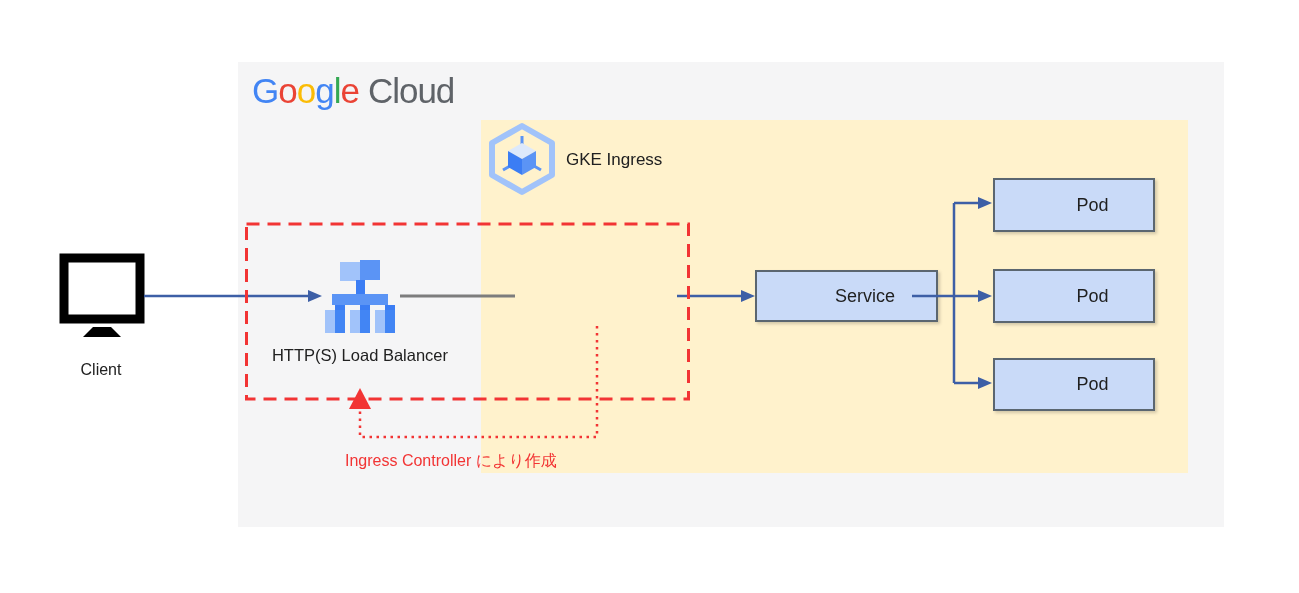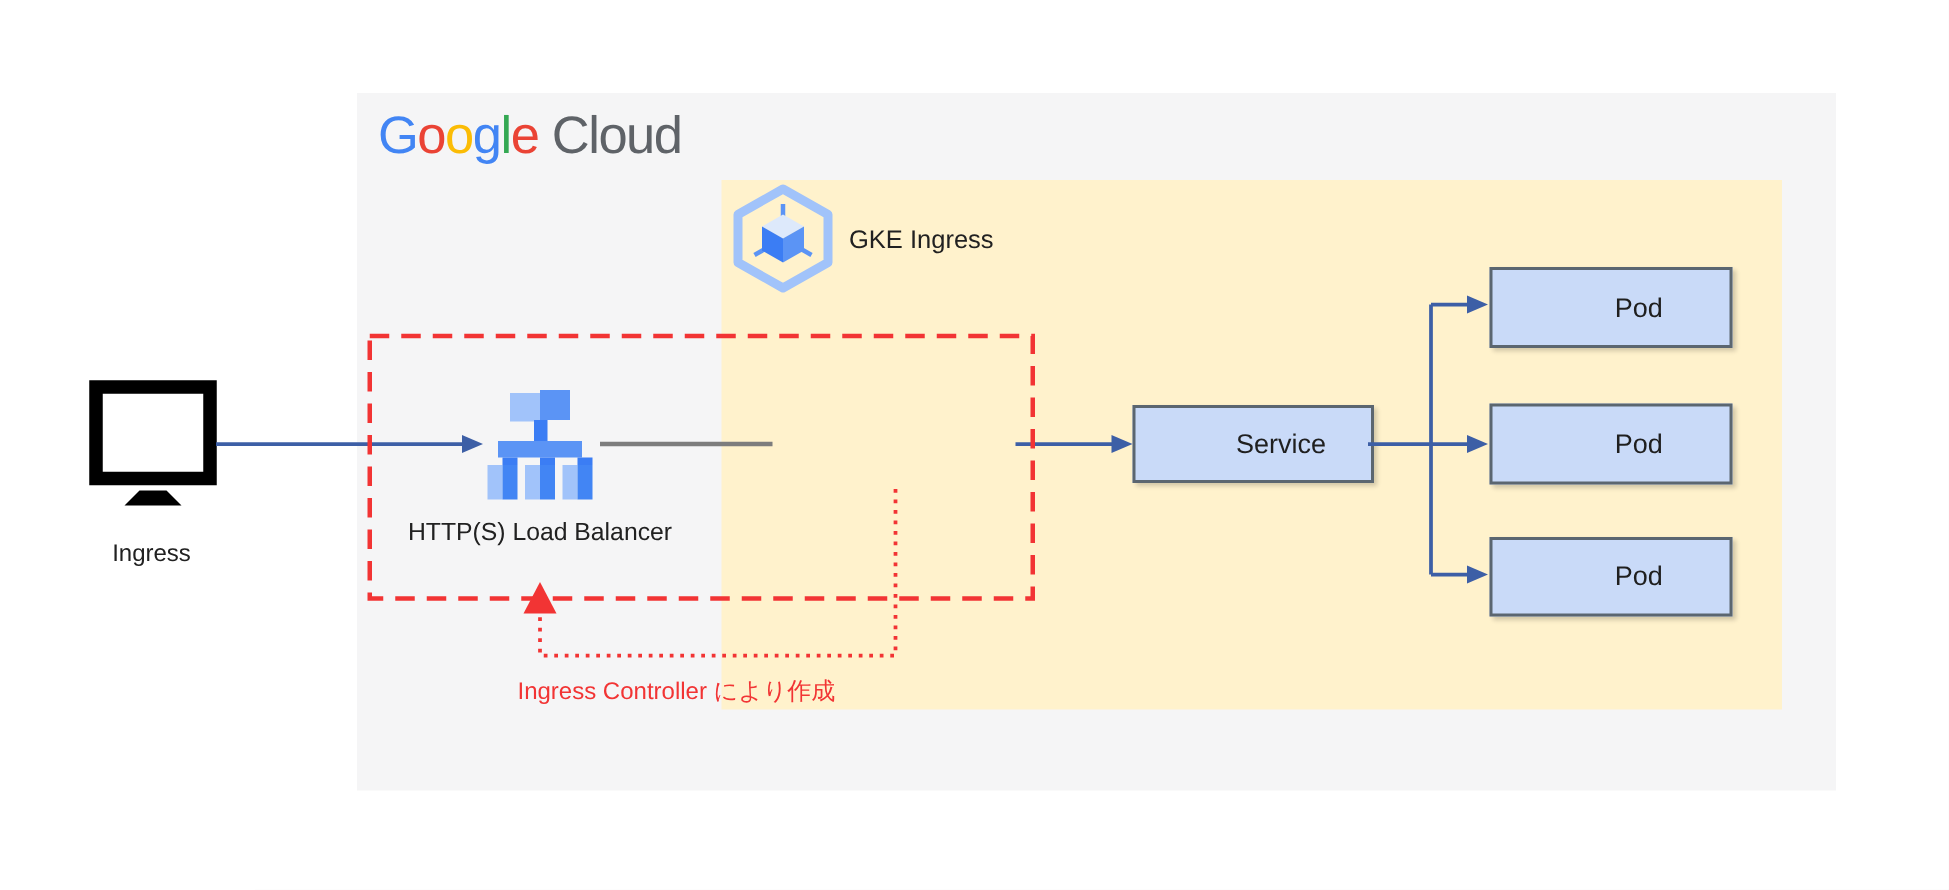--- a/index.html
+++ b/index.html
@@ -24,21 +24,21 @@
   .node{
     background:var(--node-fill);
     border:2px solid var(--node-border);
     box-sizing:border-box;
     display:flex;align-items:center;justify-content:center;
     font-size:18px;color:#1f1f1f;
     box-shadow:2px 2px 3px rgba(0,0,0,0.18);
     padding-left:37px;
   }
   .node-ingress{left:515px;top:270px;width:162px;height:52px;}
-  .node-service{left:755px;top:270px;width:161px;height:52px;}
+  .node-service{left:755px;top:270px;width:183px;height:52px;}
   .node-pod1{left:993px;top:178px;width:162px;height:54px;}
   .node-pod2{left:993px;top:269px;width:162px;height:54px;}
   .node-pod3{left:993px;top:358px;width:162px;height:53px;}
   .lbl{color:var(--label-dark);}
   .gke-label{left:566px;top:150px;font-size:17px;}
   .client-label{left:41px;top:361px;width:120px;text-align:center;font-size:16px;}
   .lb-label{left:240px;top:346px;width:240px;text-align:center;font-size:16.5px;}
   .annotation{left:345px;top:451px;font-size:16px;font-weight:500;color:var(--red);white-space:nowrap;}
   svg.overlay{left:0;top:0;width:1299px;height:593px;pointer-events:none;}
   .icon{pointer-events:none;}
@@ -61,21 +61,21 @@
     <polygon points="35,21 49,29 35,37 21,29" fill="#DDE9FB"></polygon>
     <polygon points="21,29 35,37 35,53 21,45" fill="#3B7DF4"></polygon>
     <polygon points="49,29 35,37 35,53 49,45" fill="#5B94F5"></polygon>
   </svg>
   <div class="abs lbl gke-label">GKE Ingress</div>
 
   <svg class="abs icon" style="left:57px;top:252px" width="88" height="90" viewBox="0 0 88 90">
     <rect x="7" y="6" width="76" height="61" fill="#ffffff" stroke="#000000" stroke-width="9"></rect>
     <polygon points="36,75 54,75 64,85 26,85" fill="#000000"></polygon>
   </svg>
-  <div class="abs lbl client-label">Ingress</div>
+  <div class="abs lbl client-label">Client</div>
 
   <svg class="abs icon" style="left:322px;top:255px" width="76" height="80" viewBox="0 0 76 80">
     <rect x="18" y="7" width="20" height="19" fill="#A1C3FA"></rect>
     <rect x="38" y="5" width="20" height="20" fill="#5B94F5"></rect>
     <rect x="34" y="25" width="9" height="15" fill="#3B7DF4"></rect>
     <rect x="10" y="39" width="56" height="11" fill="#5B94F5"></rect>
     <rect x="13" y="50" width="10" height="5" fill="#3B7DF4"></rect>
     <rect x="38" y="50" width="10" height="5" fill="#3B7DF4"></rect>
     <rect x="63" y="50" width="10" height="5" fill="#3B7DF4"></rect>
     <rect x="3" y="55" width="10" height="23" fill="#A1C3FA"></rect>

